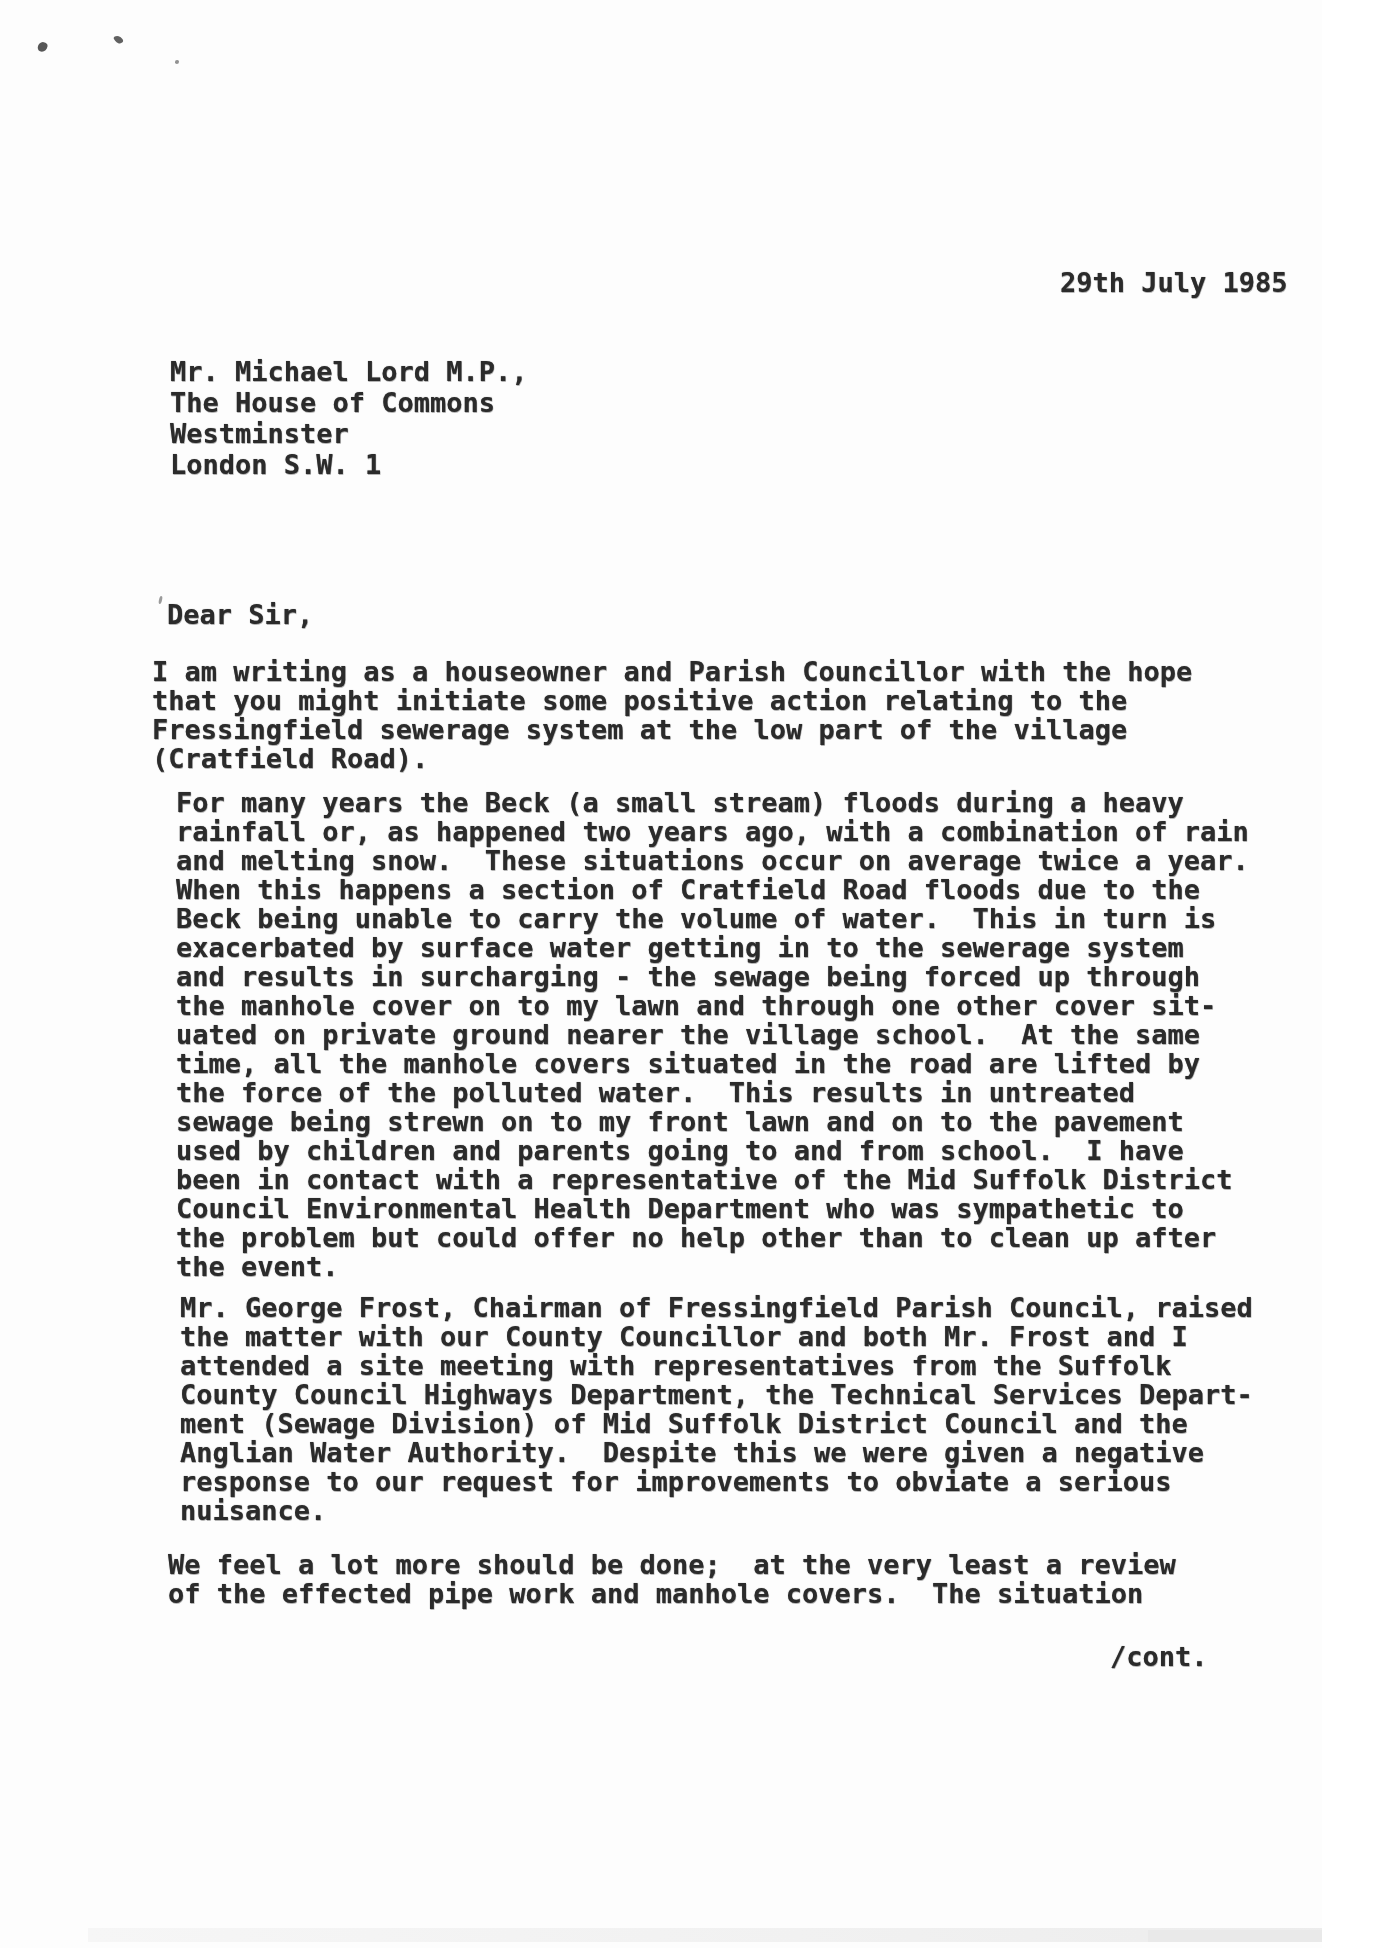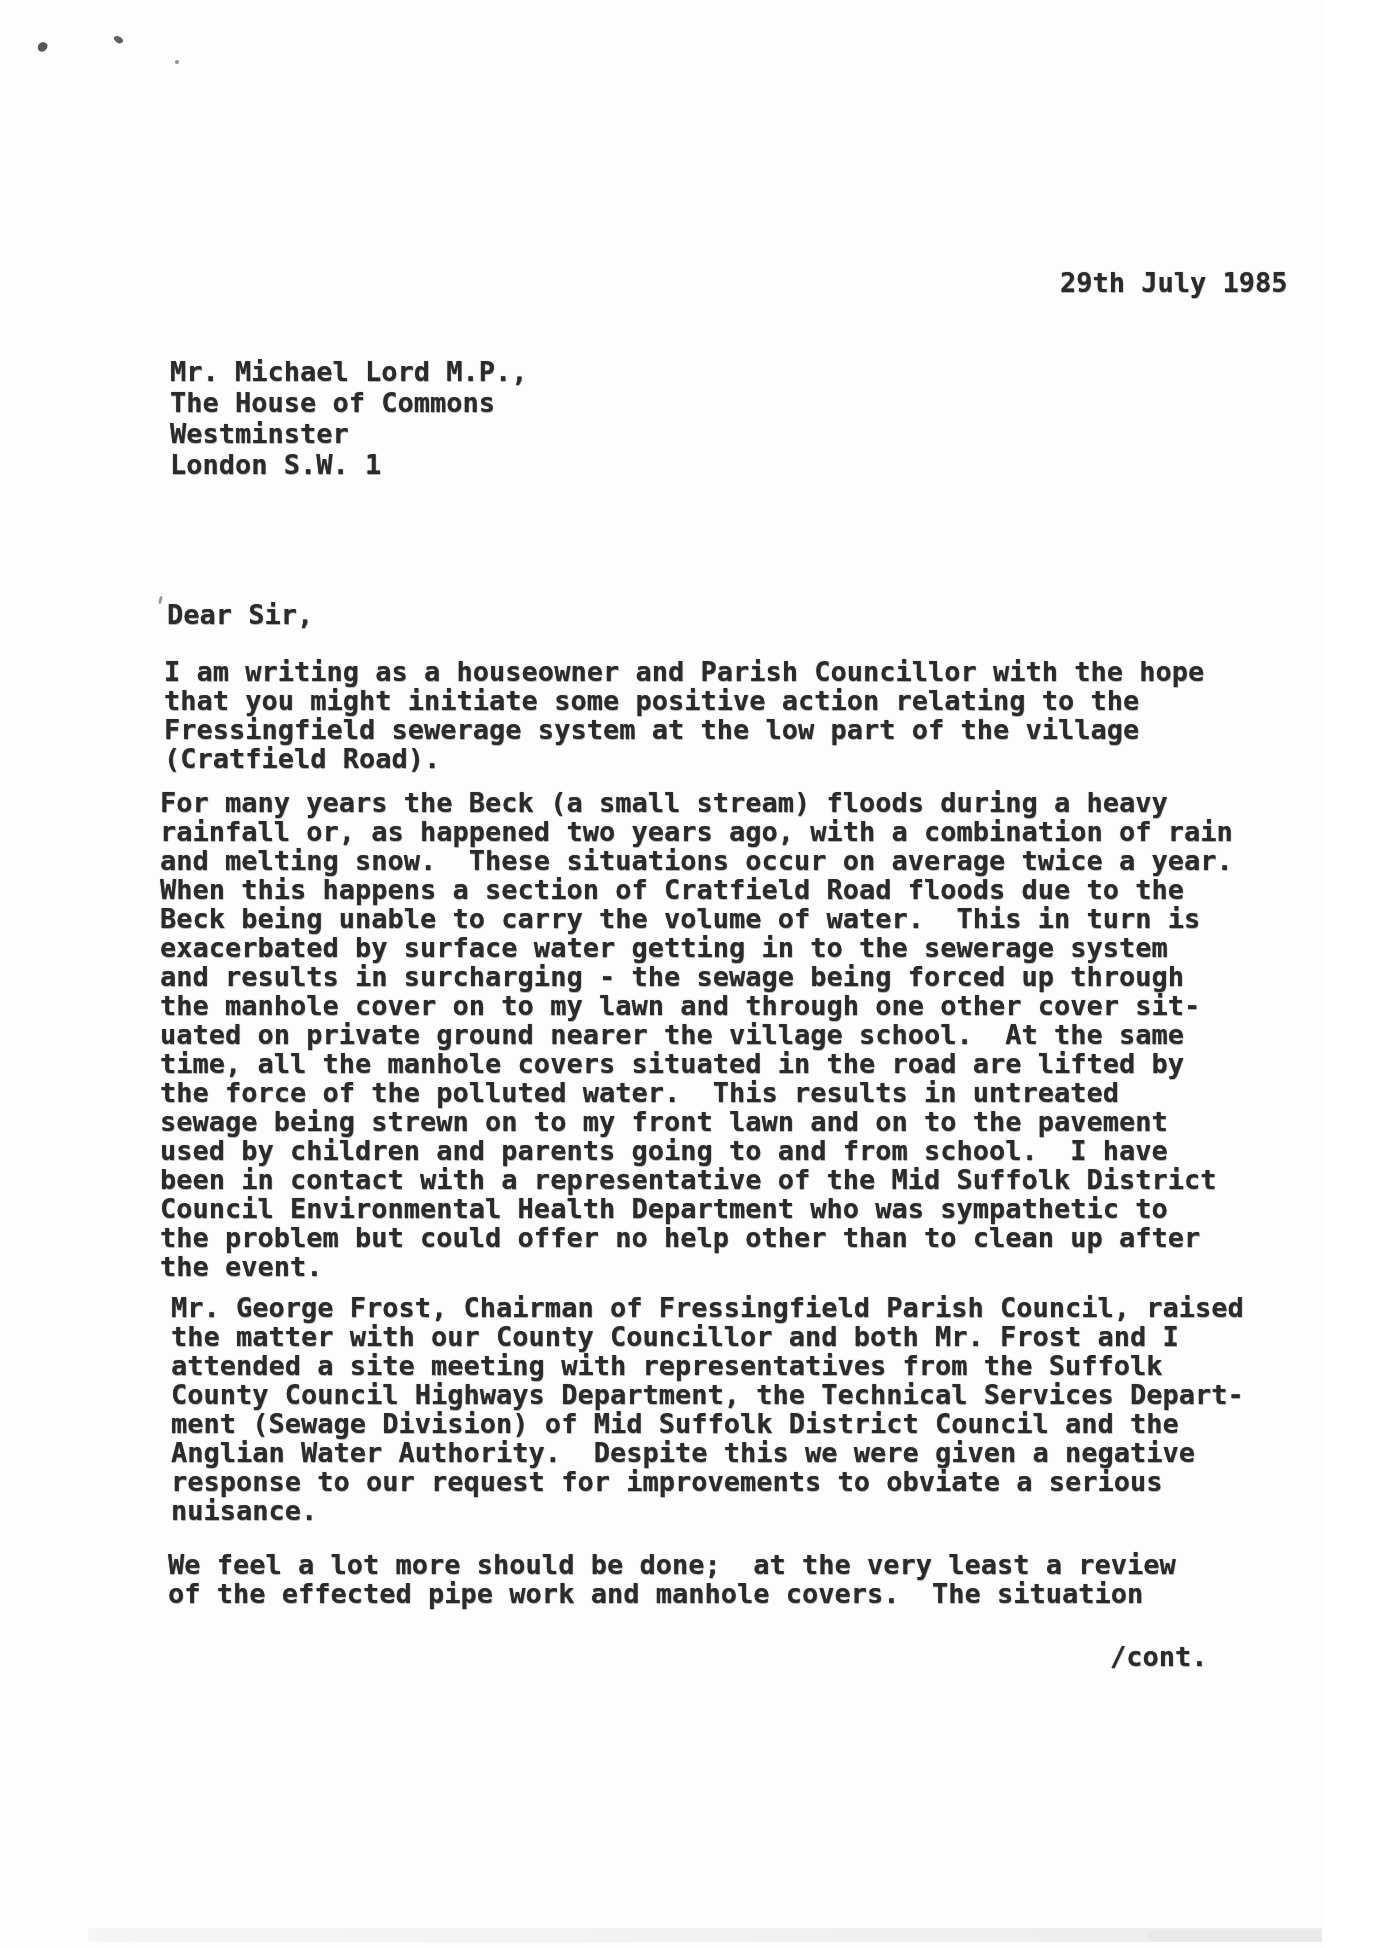--- a/index.html
+++ b/index.html
@@ -21,23 +21,23 @@
     font-size: 27px;
     font-weight: 700;
     line-height: 29px;
     color: #2b2b2b;
     letter-spacing: 0px;
     text-shadow: 0 0 1px rgba(45,45,45,0.55), 0.5px 0.5px 0.6px rgba(70,70,70,0.35);
   }
   .date       { top: 268px;  left: 1060px; }
   .addr       { top: 356px;  left: 170px;  line-height: 31px; }
   .salutation { top: 600px;  left: 167px; }
-  .p1         { top: 657px;  left: 164px; }
-  .p2         { top: 788px;  left: 160px; }
-  .p3         { top: 1293px; left: 171px; }
+  .p1         { top: 657px;  left: 152px; }
+  .p2         { top: 788px;  left: 176px; }
+  .p3         { top: 1293px; left: 180px; }
   .p4         { top: 1550px; left: 168px; }
   .cont       { top: 1642px; left: 1110px; text-align: right; }
 
   
   .speck {
     position: absolute;
     background: #3a3a3a;
     border-radius: 50% 40% 55% 45%;
   }
   .s1 { top: 42px; left: 38px;  width: 9px; height: 10px; transform: rotate(25deg); opacity: .85; }

